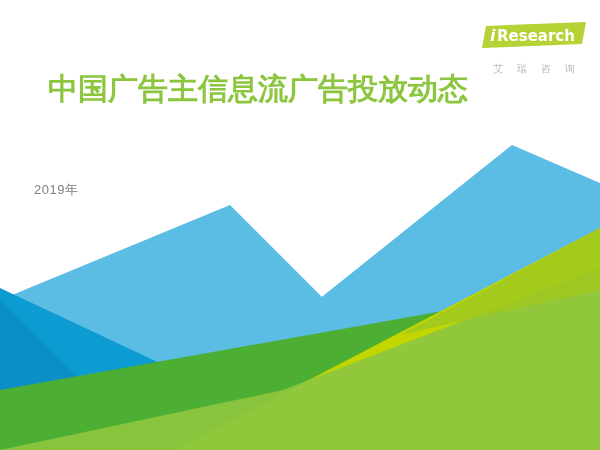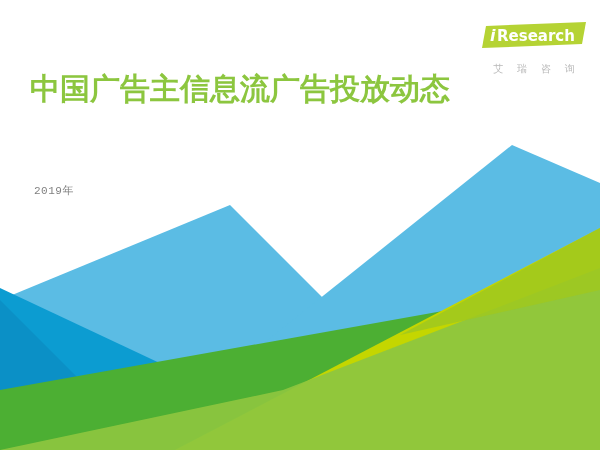--- a/index.html
+++ b/index.html
@@ -49,21 +49,21 @@
     letter-spacing: 5.5px;
     color: #b9b9b9;
     text-indent: 5.5px;
     line-height: 10px;
     white-space: nowrap;
   }
 
   
   #title-block {
     position: absolute;
-    left: 30px;
+    left: 48px;
     top: 70px;
     z-index: 5;
     width: 540px;
   }
   .title-line {
     font-family: "DejaVu Sans", "Liberation Sans", sans-serif;
     font-weight: bold;
     font-size: 30px;
     line-height: 38px;
     color: #8cc63f;
@@ -72,22 +72,22 @@
   }
 
   
   #year-block {
     position: absolute;
     left: 34px;
     top: 180px;
     z-index: 5;
   }
   #year-text {
-    font-family: Liberation Mono, monospace;
-    font-size: 11px;
+    font-family: Liberation Sans, sans-serif;
+    font-size: 13px;
     color: #808080;
     letter-spacing: 0.5px;
     white-space: nowrap;
   }
 </style>
 </head>
 <body>
 
 <div id="slide">
 

